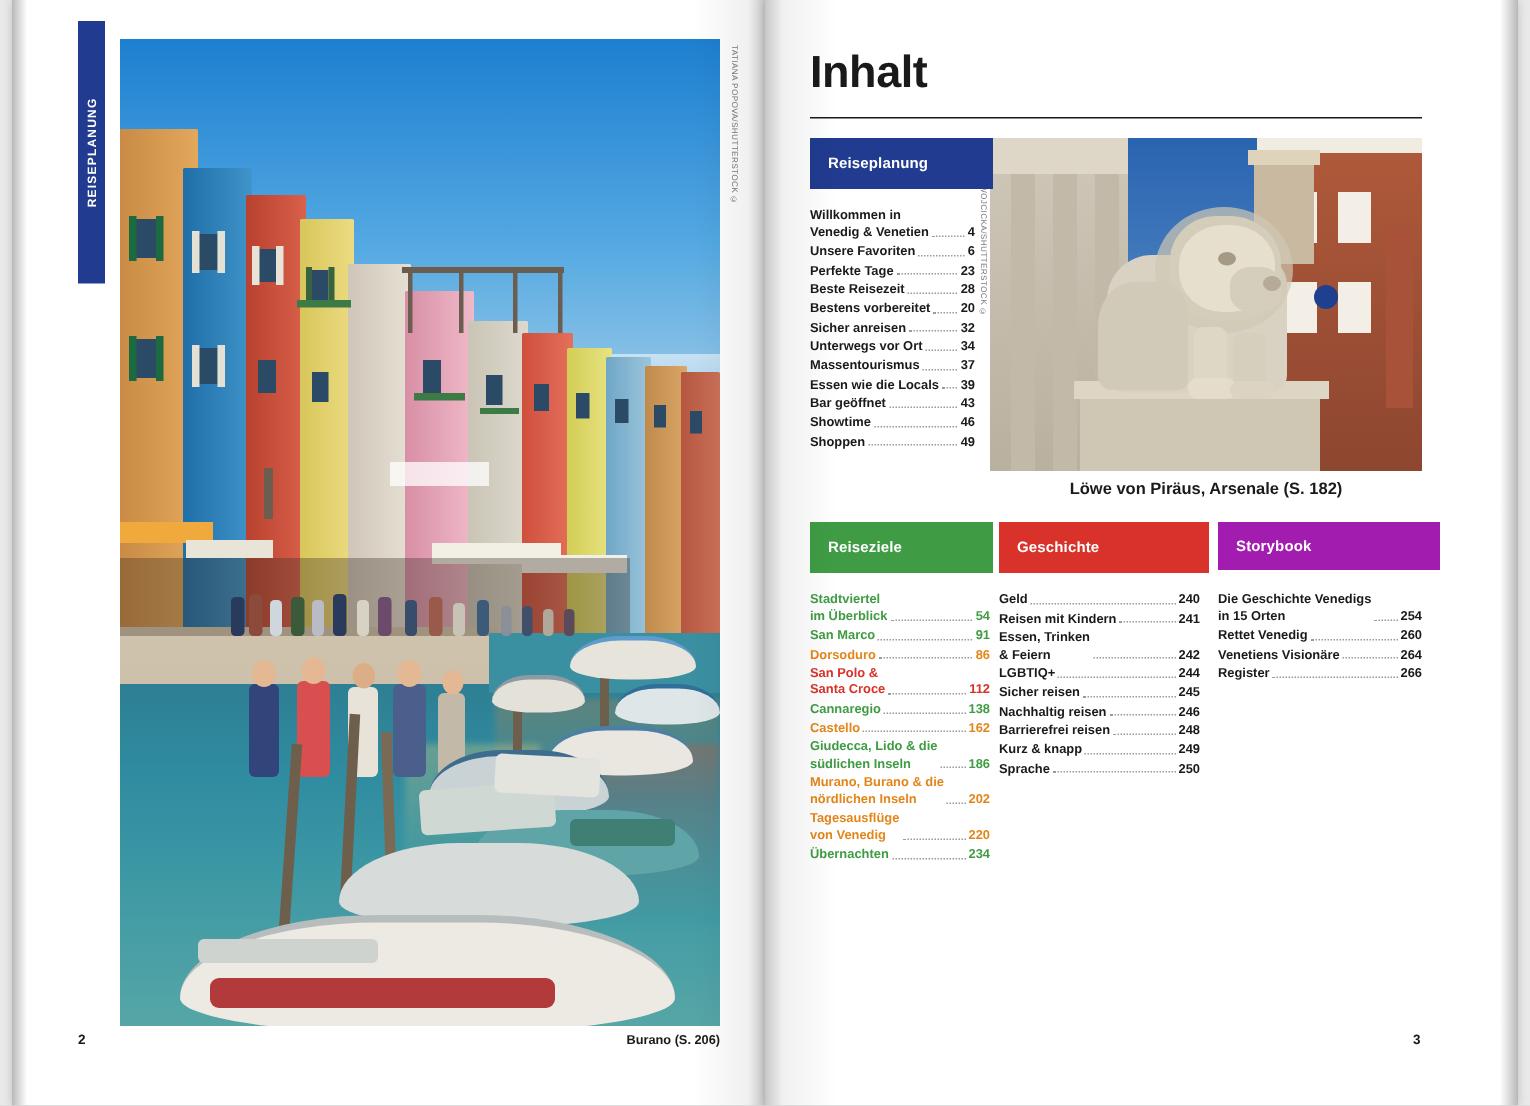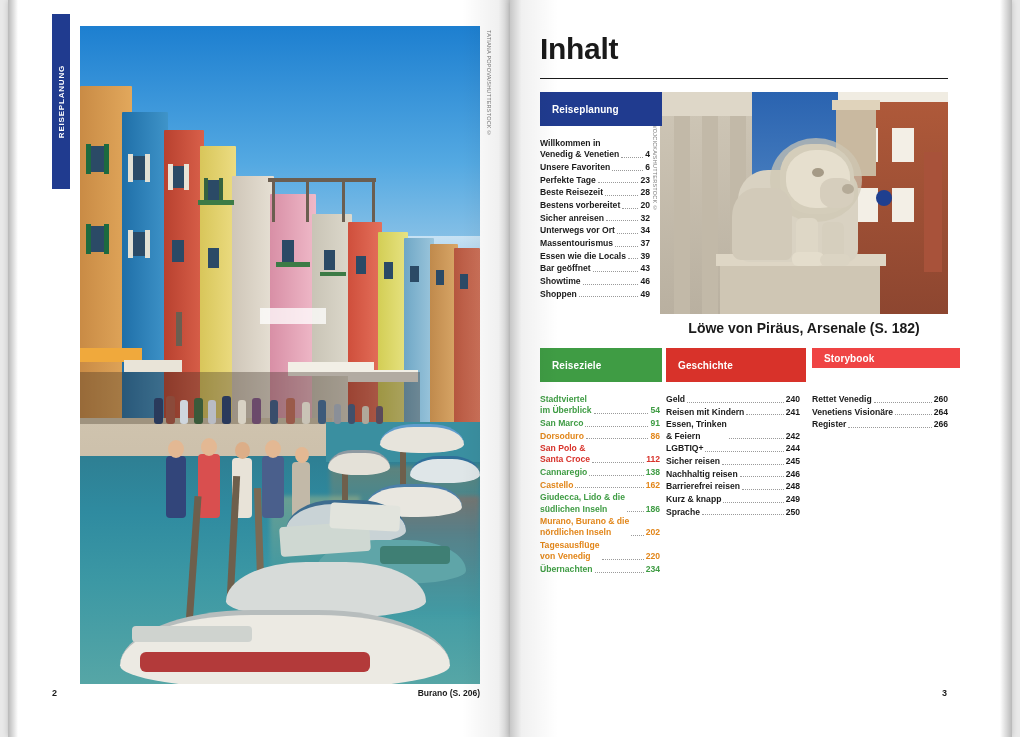--- a/index.html
+++ b/index.html
@@ -96,21 +96,21 @@
 
   .chip{
     position:absolute;color:#fff;font-weight:700;font-size:10px;
     display:flex;align-items:center;
     padding-left:12px;
     letter-spacing:.01em;
   }
   .chip-reiseplanung{left:540px;top:92px;width:110px;height:34px;background:#203b8f;}
   .chip-reiseziele{left:540px;top:348px;width:110px;height:34px;background:#3f9c44;}
   .chip-praktisches{left:666px;top:348px;width:128px;height:34px;background:#d8322a;}
-  .chip-storybook{left:812px;top:348px;width:136px;height:20px;background:#ef4444;}
+  .chip-storybook{left:812px;top:348px;width:136px;height:32px;background:#a21caf;}
 
   .toc{position:absolute;font-size:8.6px;color:#1a1a1a;}
   .toc .row{
     display:flex;align-items:flex-end;line-height:1.30;margin-bottom:1.5px;
     font-weight:700;
   }
   .toc .lbl{white-space:nowrap;}
   .toc .dots{
     flex:1;border-bottom:1.1px dotted #9a9a9a;margin:0 2px 2.5px 2px;min-width:4px;
   }
@@ -123,21 +123,21 @@
 
   .lion{
     position:absolute;left:660px;top:92px;width:288px;height:222px;overflow:hidden;background:#9fb7d4;
   }
   .lion-credit{
     position:absolute;left:652px;top:96px;font-size:5.5px;color:#7a7a7a;letter-spacing:.04em;
     writing-mode:vertical-rl;white-space:nowrap;
   }
   .caption-right{
     position:absolute;left:660px;top:320px;width:288px;text-align:center;
-    font-size:14px;font-weight:700;color:#1a1a1a;
+    font-size:11px;font-weight:700;color:#1a1a1a;
   }
 </style>
 </head>
 <body>
 
 <div class="spread">
 
   <div class="page page-left">
     <div class="edge-shadow-l"></div>
 
@@ -530,20 +530,28 @@
         <span class="dots"></span>
         <span class="pg">249</span>
       </div>
       <div class="row">
         <span class="lbl">Sprache</span>
         <span class="dots"></span>
         <span class="pg">250</span>
       </div>
     </div>
   <div class="toc col-storybook">
+      <div class="row" style="align-items: flex-end;">
+        <span class="lbl">
+          <span style="display:block">Die Geschichte Venedigs</span>
+          <span style="display:block">in 15 Orten</span>
+        </span>
+        <span class="dots"></span>
+        <span class="pg">254</span>
+      </div>
       <div class="row">
         <span class="lbl">Rettet Venedig</span>
         <span class="dots"></span>
         <span class="pg">260</span>
       </div>
       <div class="row">
         <span class="lbl">Venetiens Visionäre</span>
         <span class="dots"></span>
         <span class="pg">264</span>
       </div>

